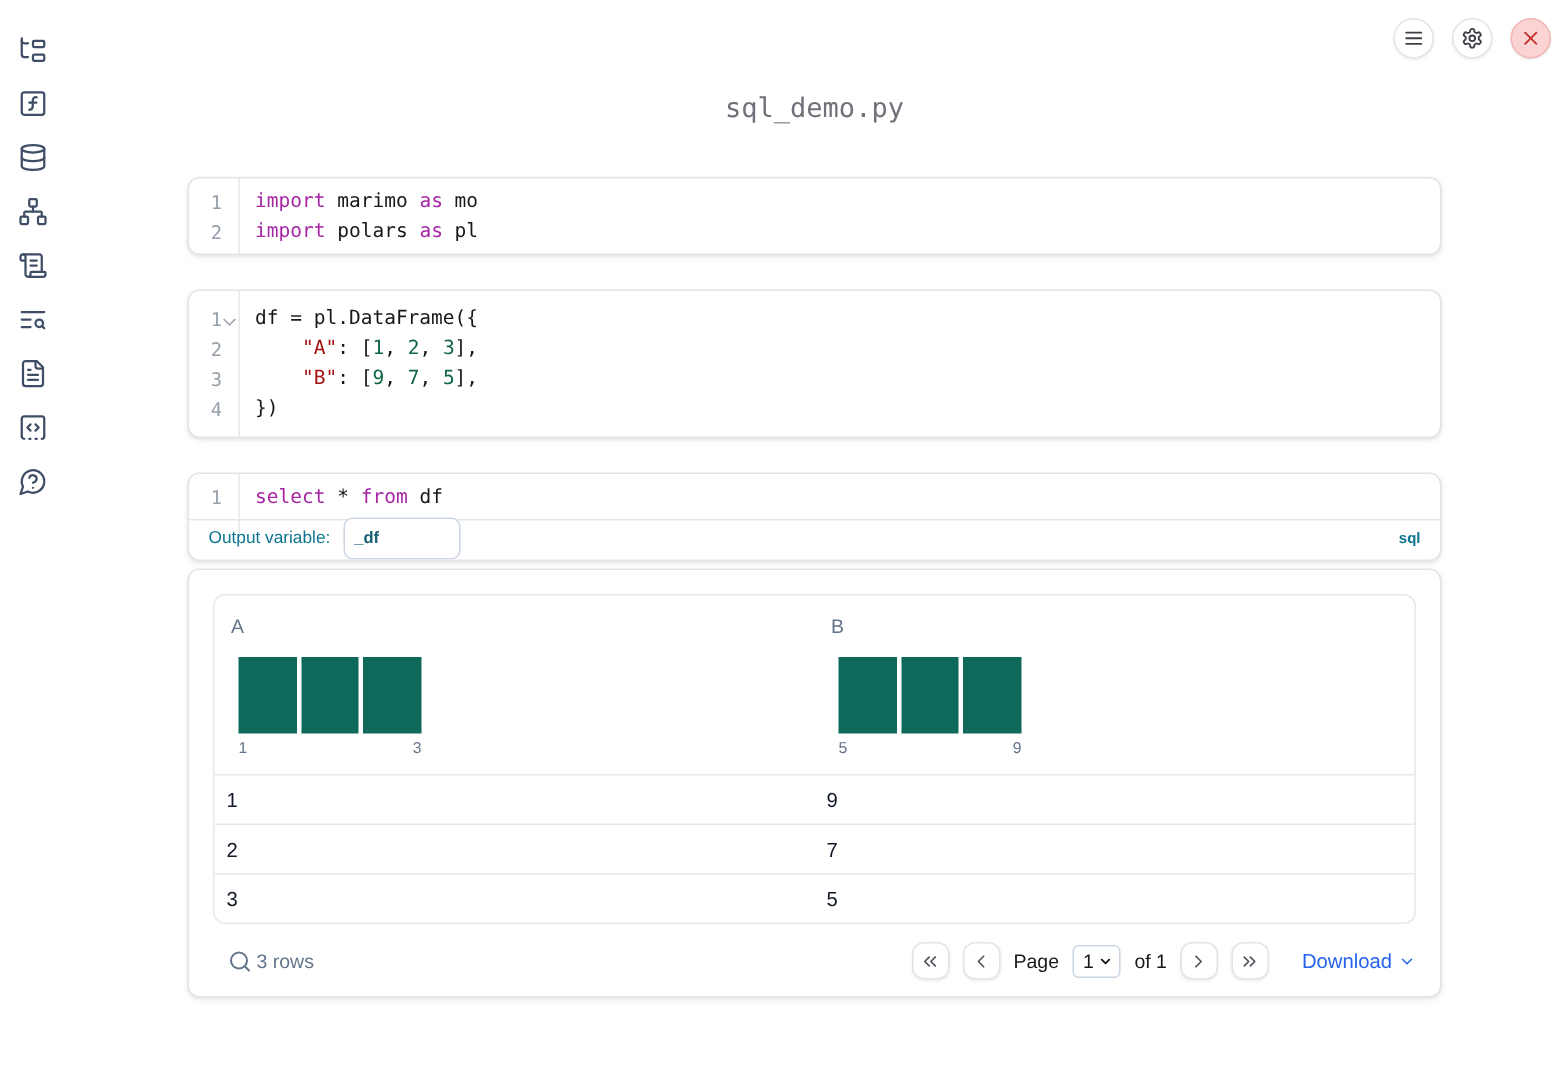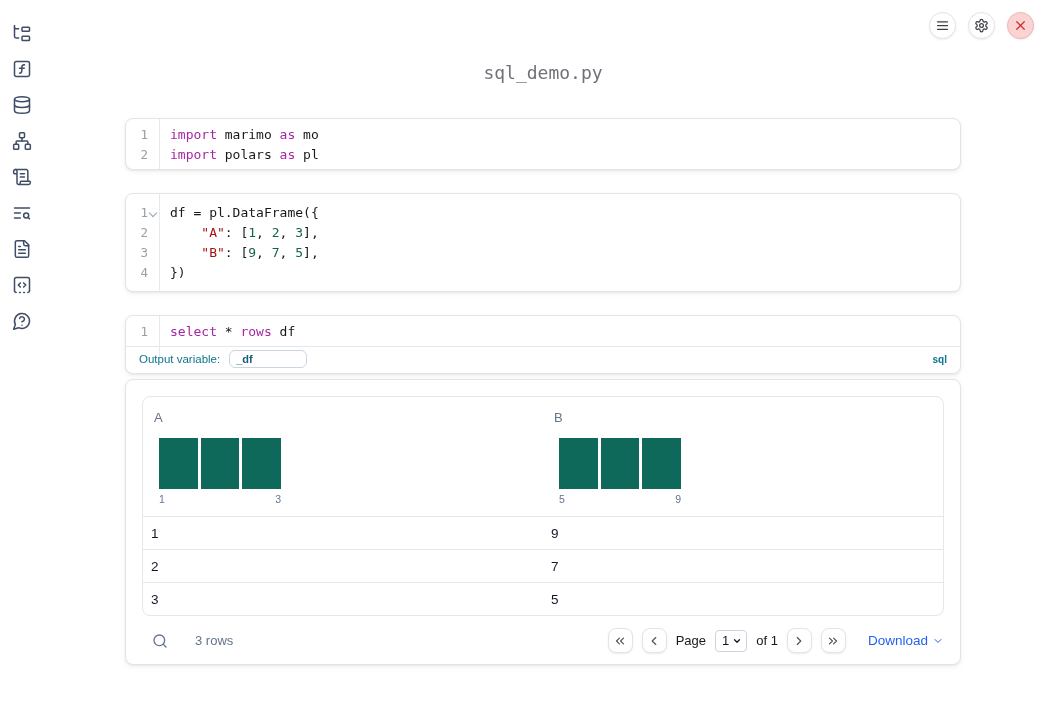--- a/index.html
+++ b/index.html
@@ -42,21 +42,21 @@
   .gutter { position:relative; flex:0 0 33px; }
   .lnum { display:block; text-align:right; padding-right:11px; color:#97a0aa; font-size:12.5px; }
   .fold { position:absolute; right:3px; top:7px; width:6px; height:6px;
     border-left:1.5px solid #9aa1ac; border-bottom:1.5px solid #9aa1ac; transform:rotate(-45deg); }
   .line-code { padding-left:11px; white-space:pre; color:#18181b; }
   .tok-kw { color:#a626a4; } .tok-str { color:#a31111; } .tok-num { color:#116644; } .tok-pl { color:#18181b; }
 
   .sql-code { height:31px; border-bottom:1px solid #e5e7eb; }
   .outvar-row { position:absolute; left:0; right:0; bottom:0; height:28px; display:flex; align-items:center; padding:0 13px; }
   .outvar-label { font-size:11.5px; font-weight:normal; color:#0e7490; }
-  .outvar-input { margin-left:9px; width:78px; height:18px; border:1px solid #cbd5e1; border-radius:6px;
+  .outvar-input { margin-left:9px; width:78px; height:28px; border:1px solid #cbd5e1; border-radius:6px;
     font-family:"Liberation Sans", sans-serif; font-size:11px; font-weight:bold; color:#155e75; padding:0 6px; outline:none; }
   .lang-badge { margin-left:auto; font-size:10px; font-weight:bold; color:#0e7490; }
 
   
   .panel { position:absolute; top:379px; left:0; width:836px; height:286px; background:#fff;
     border:1px solid #e4e4e7; border-radius:8px; box-shadow:0 1px 2px rgba(0,0,0,.06), 0 2px 6px rgba(0,0,0,.05);
     padding:16px 16px 0; }
   .inner-table { border:1px solid #e5e7eb; border-radius:8px; overflow:hidden; }
   .t-header { display:flex; height:119px; }
   .col-header { width:50%; padding:13px 0 0 11px; }
@@ -64,21 +64,21 @@
   .hist { margin:13px 0 0 5px; width:122px; }
   .hist-bars { display:flex; gap:3px; height:51px; align-items:flex-end; }
   .hist-bar { flex:1; background:#0e695a; cursor:pointer; }
   .hist-labels { display:flex; justify-content:space-between; font-size:10.5px; color:#64748b; margin-top:4px; }
   .t-row { display:flex; height:33px; border-top:1px solid #e5e7eb; align-items:center; font-size:13.5px; color:#111827; }
   .t-cell { width:50%; padding-left:8px; }
 
   .t-footer { height:49px; display:flex; align-items:center; }
   .search-wrap { margin-left:10px; display:flex; align-items:center; cursor:pointer; }
   .search-wrap svg { width:16px; height:16px; stroke:#64748b; stroke-width:2; fill:none; stroke-linecap:round; }
-  .row-count { margin-left:27px; font-size:13px; color:#64748b; }
+  .row-count { margin-left:3px; font-size:13px; color:#64748b; }
   .pager { margin-left:auto; display:flex; align-items:center; gap:9px; }
   .pg-btn { width:25px; height:25px; border-radius:8px; border:1px solid #e4e4e7; background:#fff;
     box-shadow:0 1px 2px rgba(0,0,0,.08); display:flex; align-items:center; justify-content:center; cursor:pointer; }
   .pg-btn svg { width:14px; height:14px; stroke:#52525b; stroke-width:2; fill:none; stroke-linecap:round; stroke-linejoin:round; }
   .pg-text { font-size:13px; color:#18181b; }
   .page-select { display:flex; align-items:center; gap:3px; height:22px; padding:0 4px 0 6px;
     border:1px solid #cbd5e1; border-radius:4px; background:#fff; cursor:pointer; font-size:13px; color:#18181b; }
   .page-select svg { width:10px; height:10px; stroke:#18181b; stroke-width:3; fill:none; stroke-linecap:round; stroke-linejoin:round; }
   .download { margin-left:13px; display:flex; align-items:center; gap:4px; color:#2563eb;
     font-size:13.5px; cursor:pointer; }
@@ -260,21 +260,21 @@
         </div>
       </div>
   </section>
 
   <section class="cell cell-3">
     <div class="code-area pt6 sql-code">
         <div class="code-line">
           <span class="gutter">
             <span class="lnum">1</span>
           </span>
-          <span class="line-code"><span class="tok-kw">select</span><span class="tok-pl"> * </span><span class="tok-kw">rows</span><span class="tok-pl"> df</span></span>
+          <span class="line-code"><span class="tok-kw">select</span><span class="tok-pl"> * </span><span class="tok-kw">from</span><span class="tok-pl"> df</span></span>
         </div>
       </div>
     <div class="outvar-row">
       <span class="outvar-label">Output variable:</span>
       <input class="outvar-input" type="text" value="_df" style="">
       <span class="lang-badge">sql</span>
     </div>
   </section>
 
   <section class="panel">

